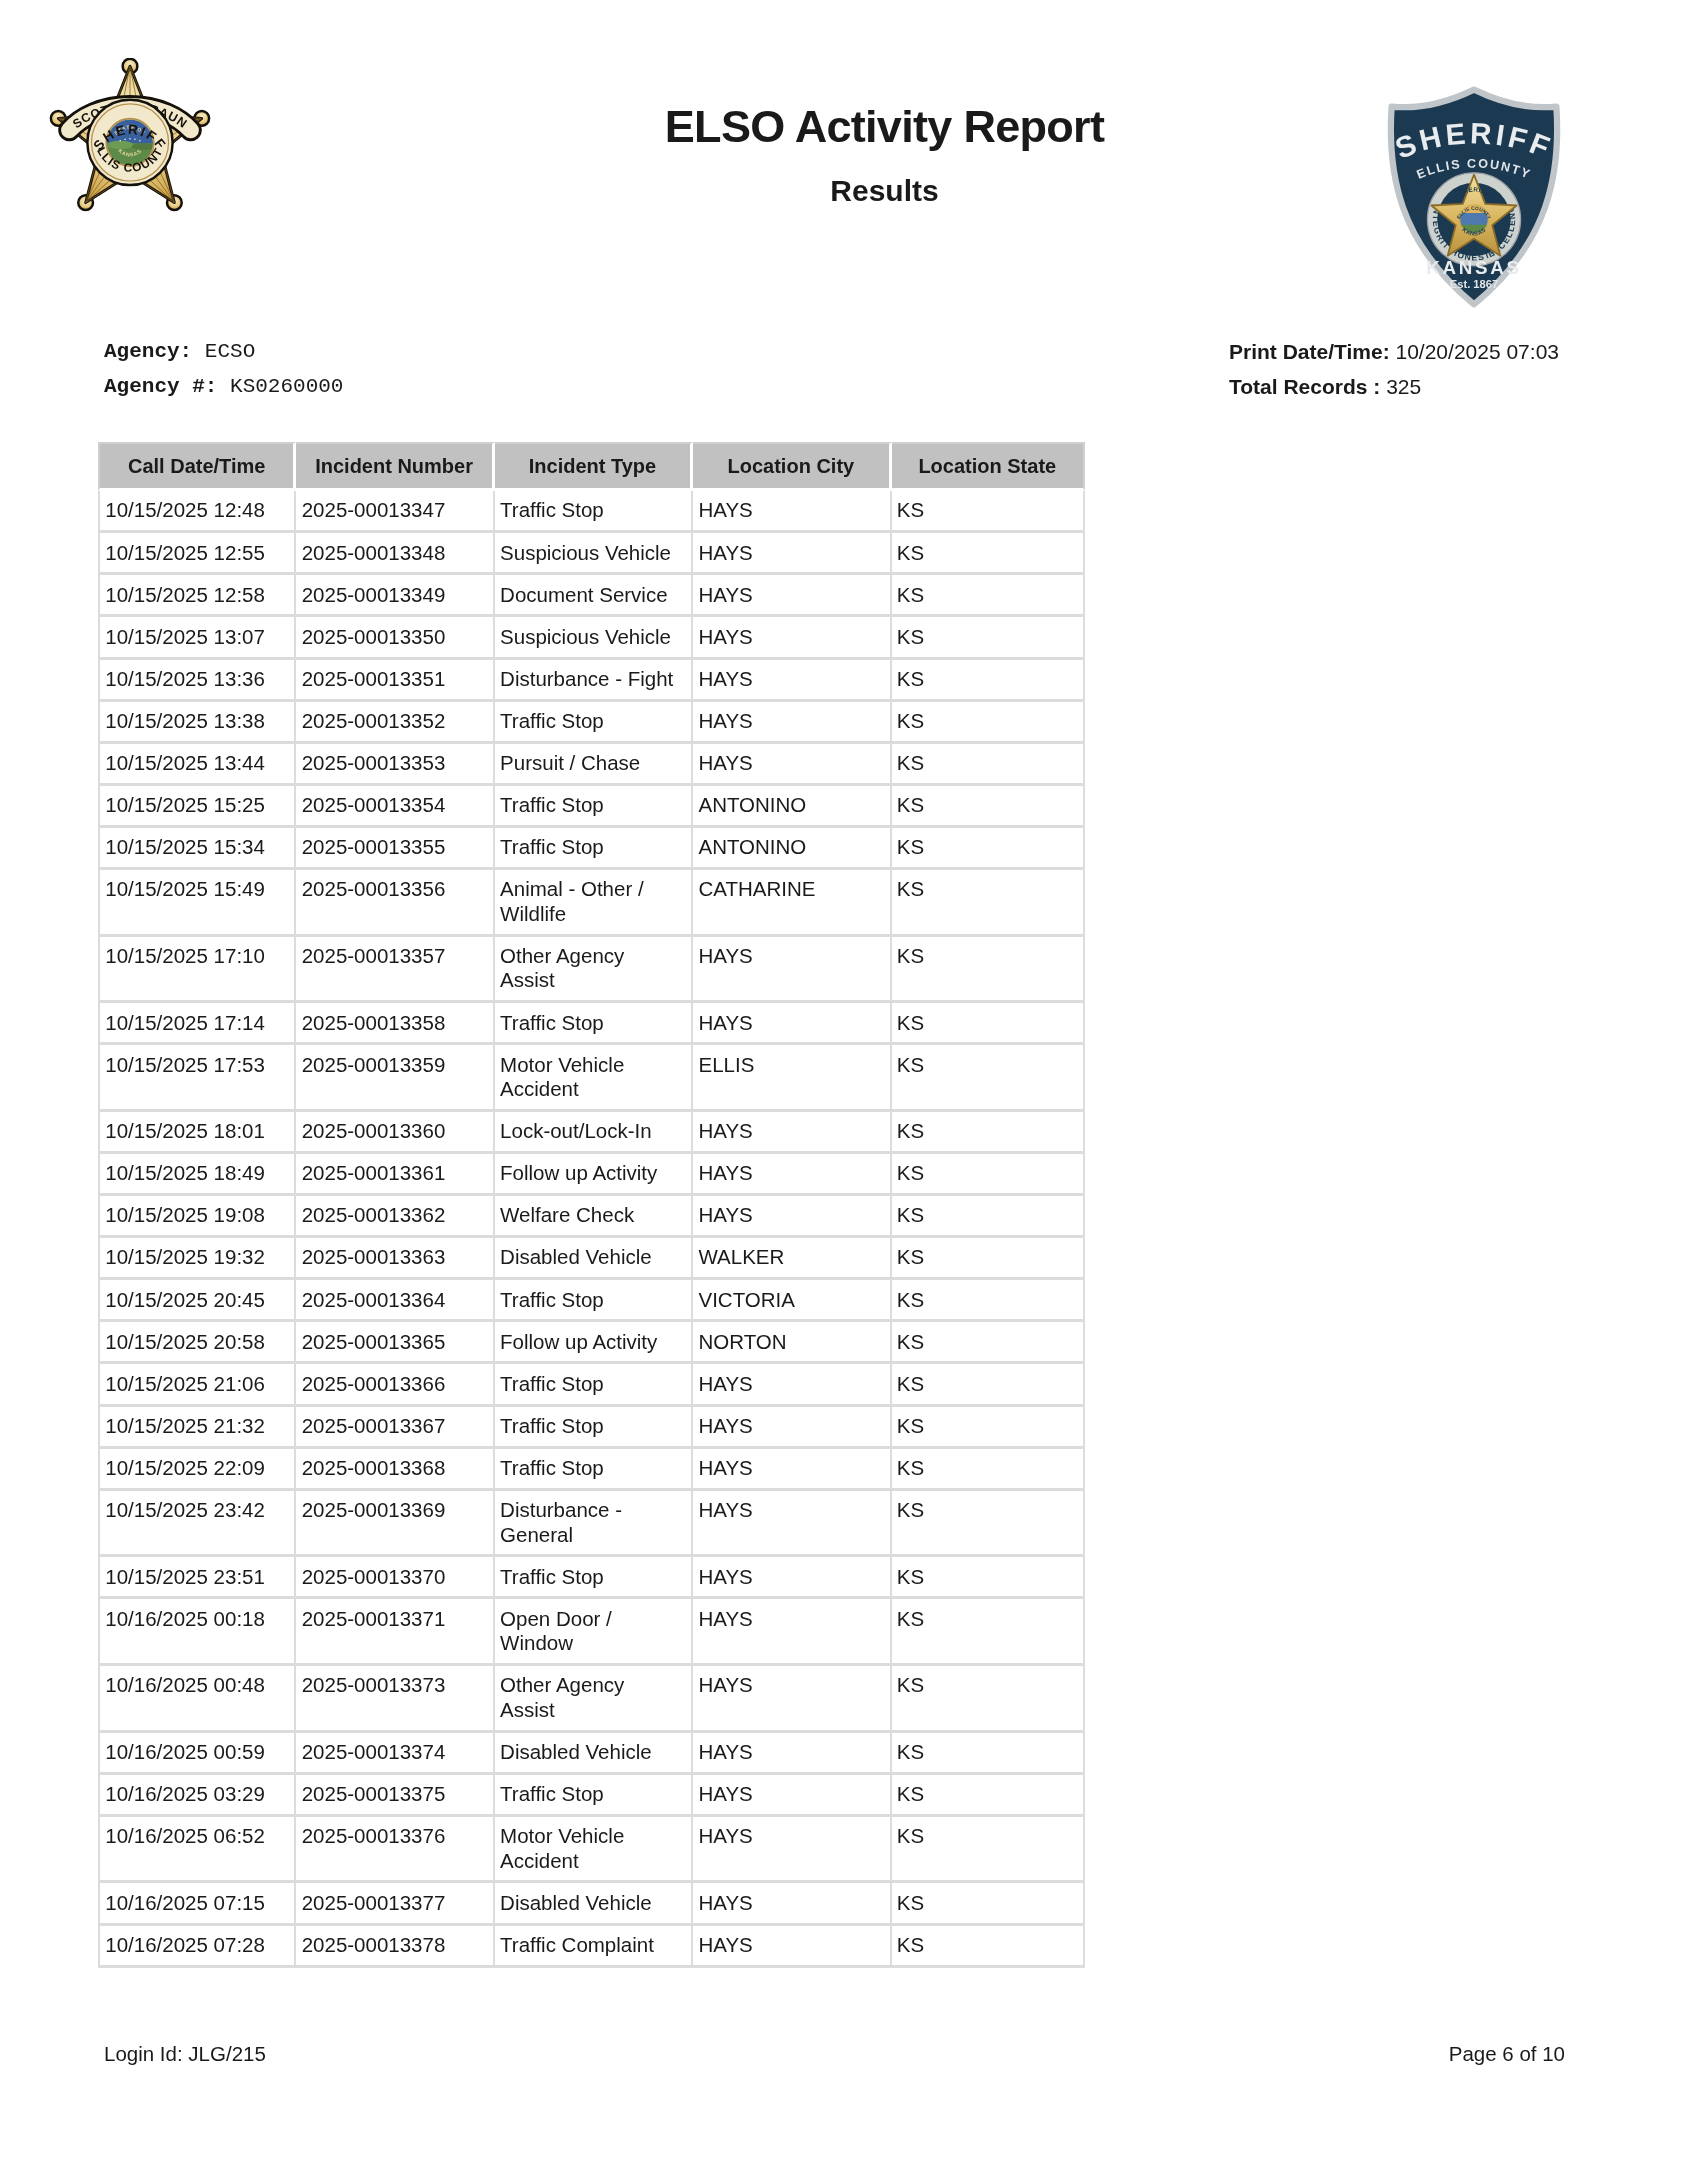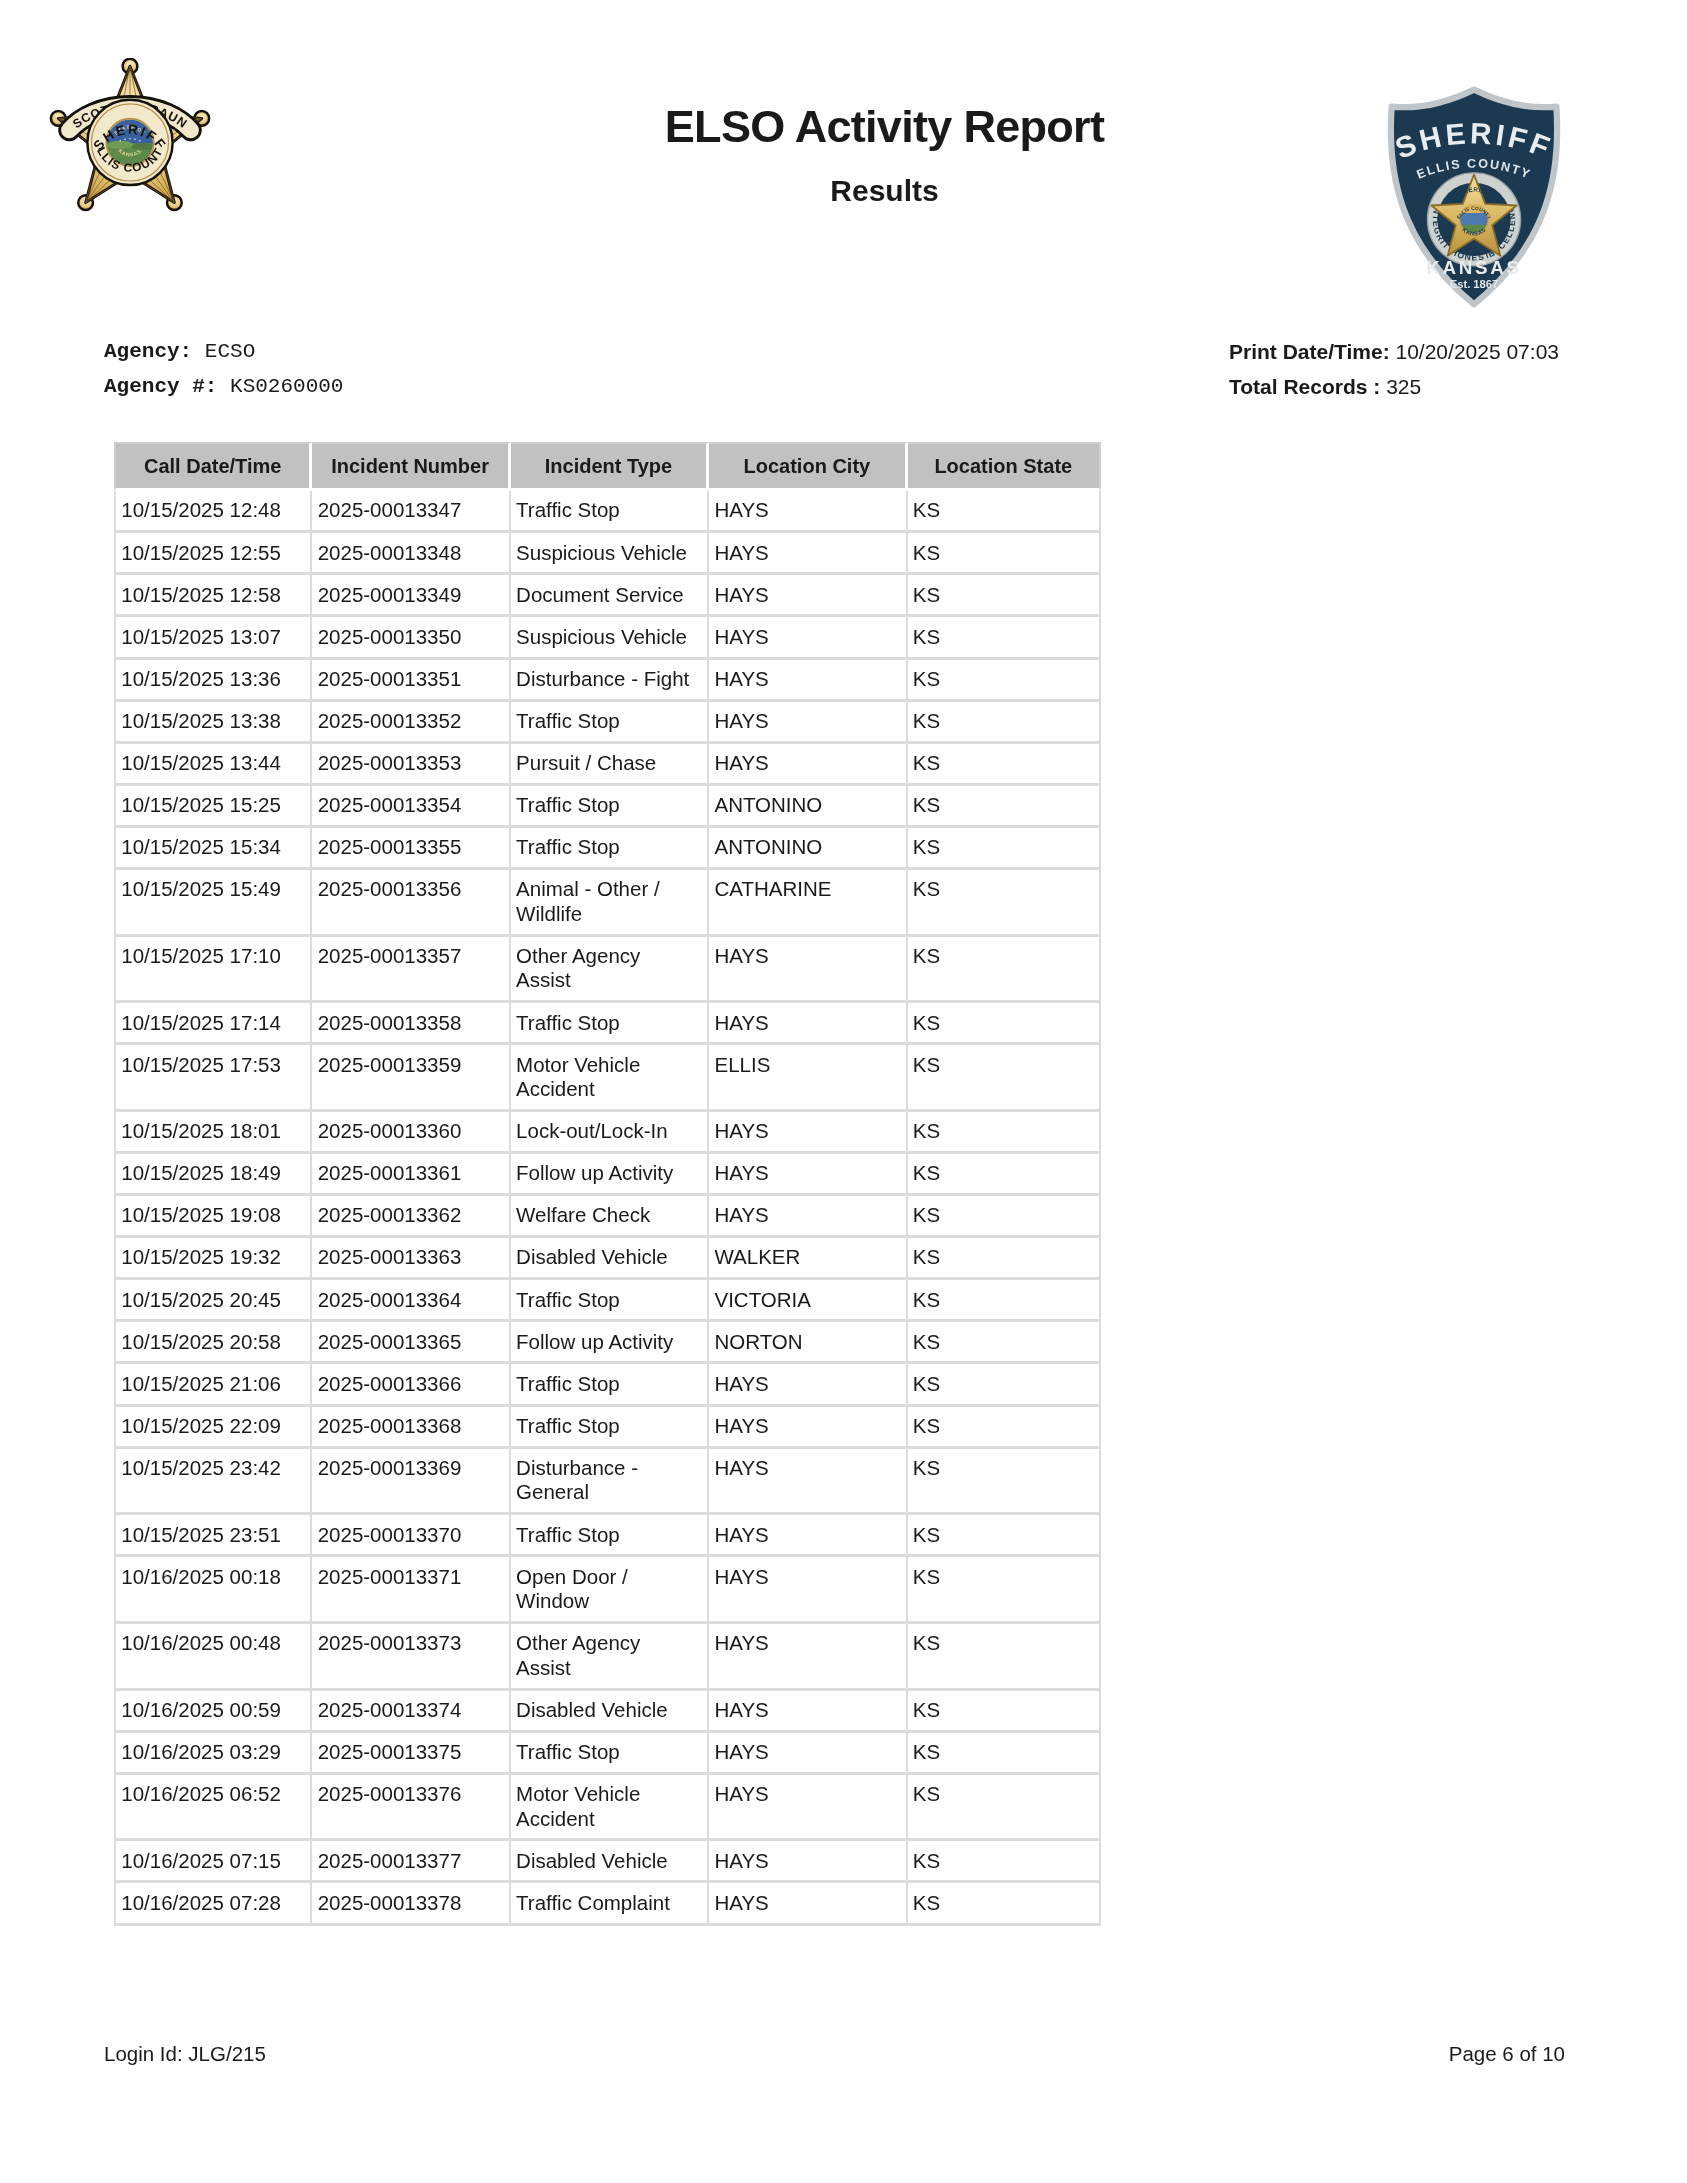--- a/index.html
+++ b/index.html
@@ -13,21 +13,21 @@
   .title-block { position:absolute; left:0; right:0; top:101px; text-align:center; transform:translateX(41px); }
   .title    { font-size:45px; font-weight:bold; letter-spacing:-0.7px; }
   .subtitle { font-size:30px; font-weight:bold; margin-top:21px; }
 
   .meta-left  { position:absolute; left:104px;  top:334px; font-size:21px; line-height:35px;font-family:Liberation Mono, monospace; }
   .meta-right { position:absolute; right:128px; top:334px; font-size:21px; line-height:35px; text-align:left; }
   .meta-left b, .meta-right b { font-weight:bold; }
 
   
   .tablewrap { position:absolute; left:98px; top:442px; }
-  table { table-layout:fixed; width:987px; border-collapse:separate; border-spacing:0;margin-left:16px; }
+  table { table-layout:fixed; width:987px; border-collapse:separate; border-spacing:0; }
   th { background:#c1c1c1; font-size:20px; font-weight:bold; text-align:center;
        padding:10.6px 4px; border-right:3.3px solid #ffffff; border-bottom:3.3px solid #ffffff;
        border-top:2px solid #cfcfcf; }
   th:first-child { border-left:2px solid #cfcfcf; }
   th:last-child  { border-right:2px solid #cfcfcf; }
   td { background:#ffffff; font-size:20.5px; line-height:24.5px; vertical-align:top; text-align:left;
        padding:7.3px 5.3px; border-right:2px solid #dcdcdc; border-bottom:3.3px solid #dcdcdc;
        overflow:hidden; }
   td:first-child { border-left:2px solid #dcdcdc; }
   td.c2 { white-space:pre-line; }
@@ -371,20 +371,27 @@
           </tr>
 
           <tr>
             <td class="c0">10/15/2025 21:06</td>
             <td class="c1">2025-00013366</td>
             <td class="c2">Traffic Stop</td>
             <td class="c3">HAYS</td>
             <td class="c4">KS</td>
           </tr>
 
+          <tr>
+            <td class="c0">10/15/2025 21:32</td>
+            <td class="c1">2025-00013367</td>
+            <td class="c2">Traffic Stop</td>
+            <td class="c3">HAYS</td>
+            <td class="c4">KS</td>
+          </tr>
 
           <tr>
             <td class="c0">10/15/2025 22:09</td>
             <td class="c1">2025-00013368</td>
             <td class="c2">Traffic Stop</td>
             <td class="c3">HAYS</td>
             <td class="c4">KS</td>
           </tr>
 
           <tr>

